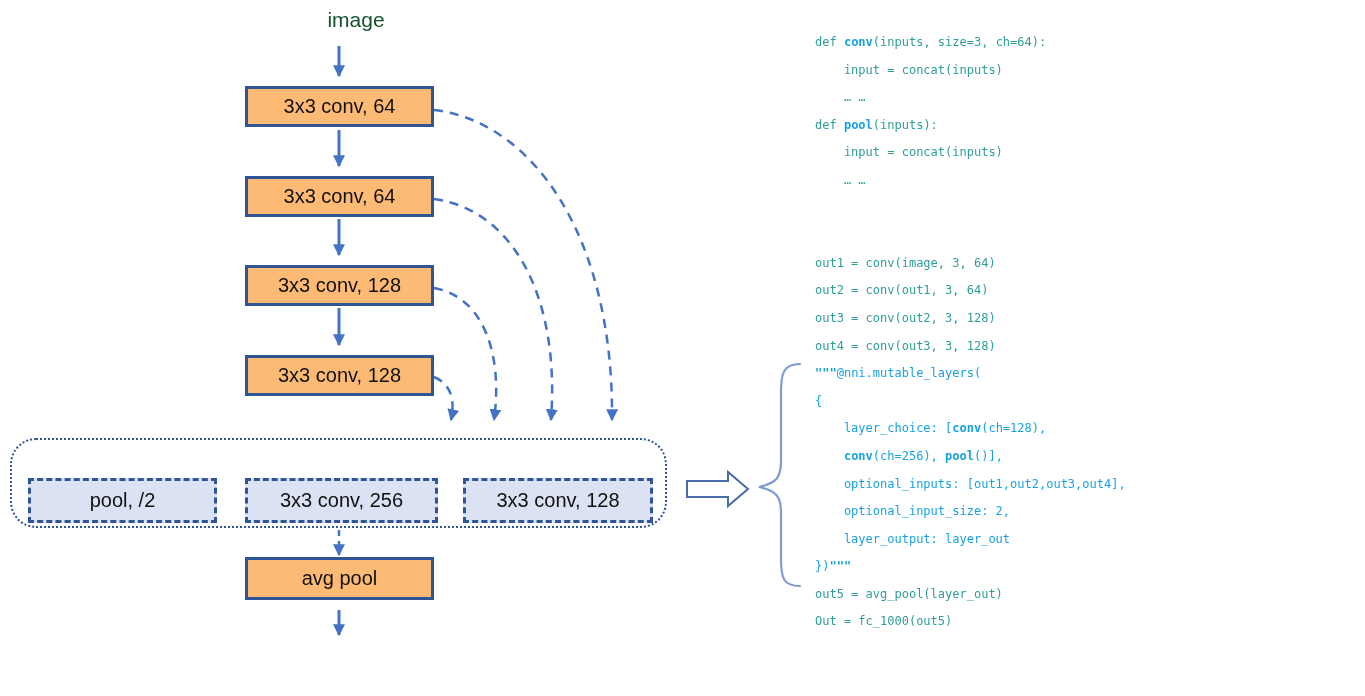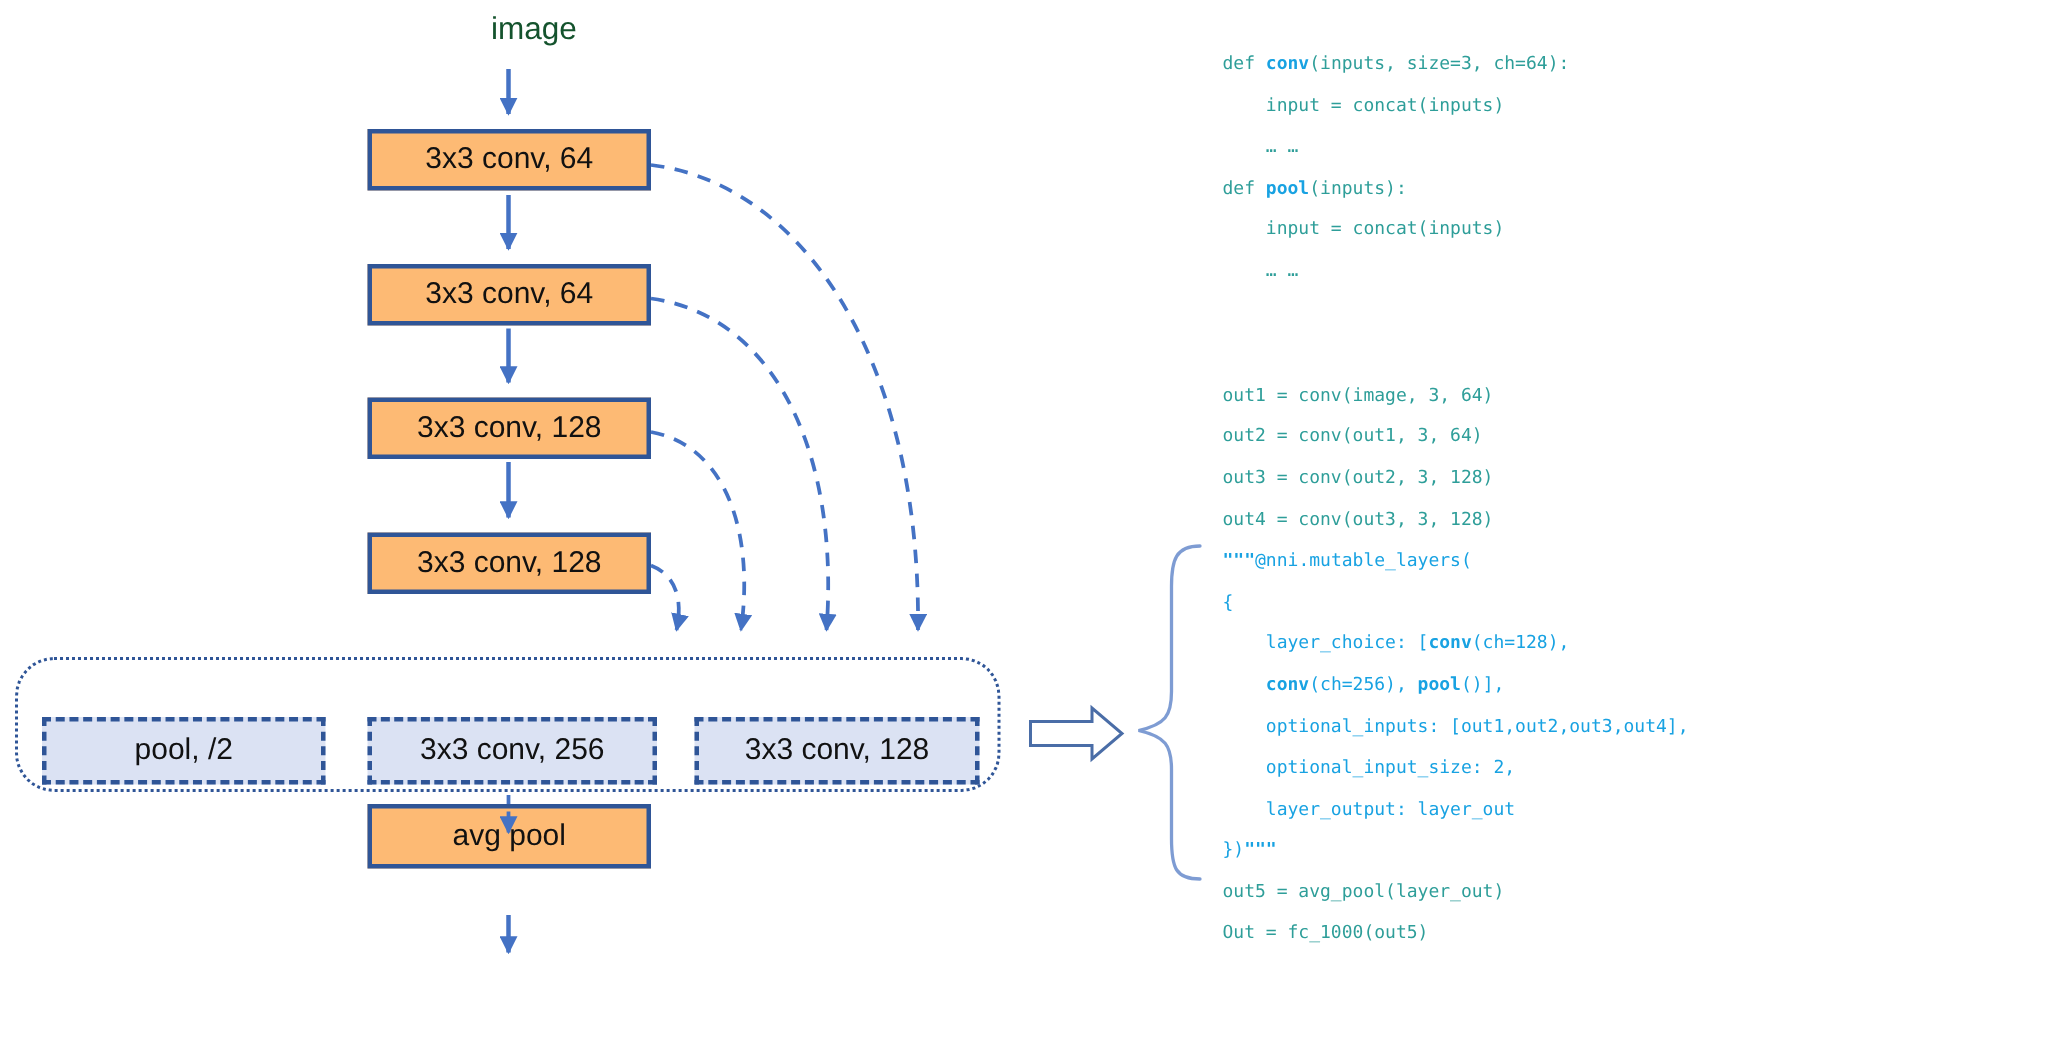--- a/index.html
+++ b/index.html
@@ -49,21 +49,21 @@
   <div class="solid-box" style="top:176px;">3x3 conv, 64</div>
   <div class="solid-box" style="top:265px;">3x3 conv, 128</div>
   <div class="solid-box" style="top:355px;">3x3 conv, 128</div>
 
   <div class="mutable-container"></div>
 
   <div class="dashed-box" style="left:28px;width:189px;">pool, /2</div>
   <div class="dashed-box" style="left:245px;width:193px;">3x3 conv, 256</div>
   <div class="dashed-box" style="left:463px;width:190px;">3x3 conv, 128</div>
 
-  <div class="solid-box" style="top:536px;height:43px;">avg pool</div>
+  <div class="solid-box" style="top:557px;height:43px;">avg pool</div>
 
   <svg class="overlay" viewBox="0 0 1365 696" xmlns="http://www.w3.org/2000/svg">
     <defs>
       <marker id="ah" viewBox="0 0 10 10" refX="9" refY="5" markerWidth="12" markerHeight="12" markerUnits="userSpaceOnUse" orient="auto">
         <path d="M0,0 L10,5 L0,10 z" fill="#4472c4"></path>
       </marker>
     </defs>
 
     <path d="M339,46 L339,76" stroke="#4472c4" stroke-width="3" fill="none" marker-end="url(#ah)"></path>
     <path d="M339,130 L339,166" stroke="#4472c4" stroke-width="3" fill="none" marker-end="url(#ah)"></path>

